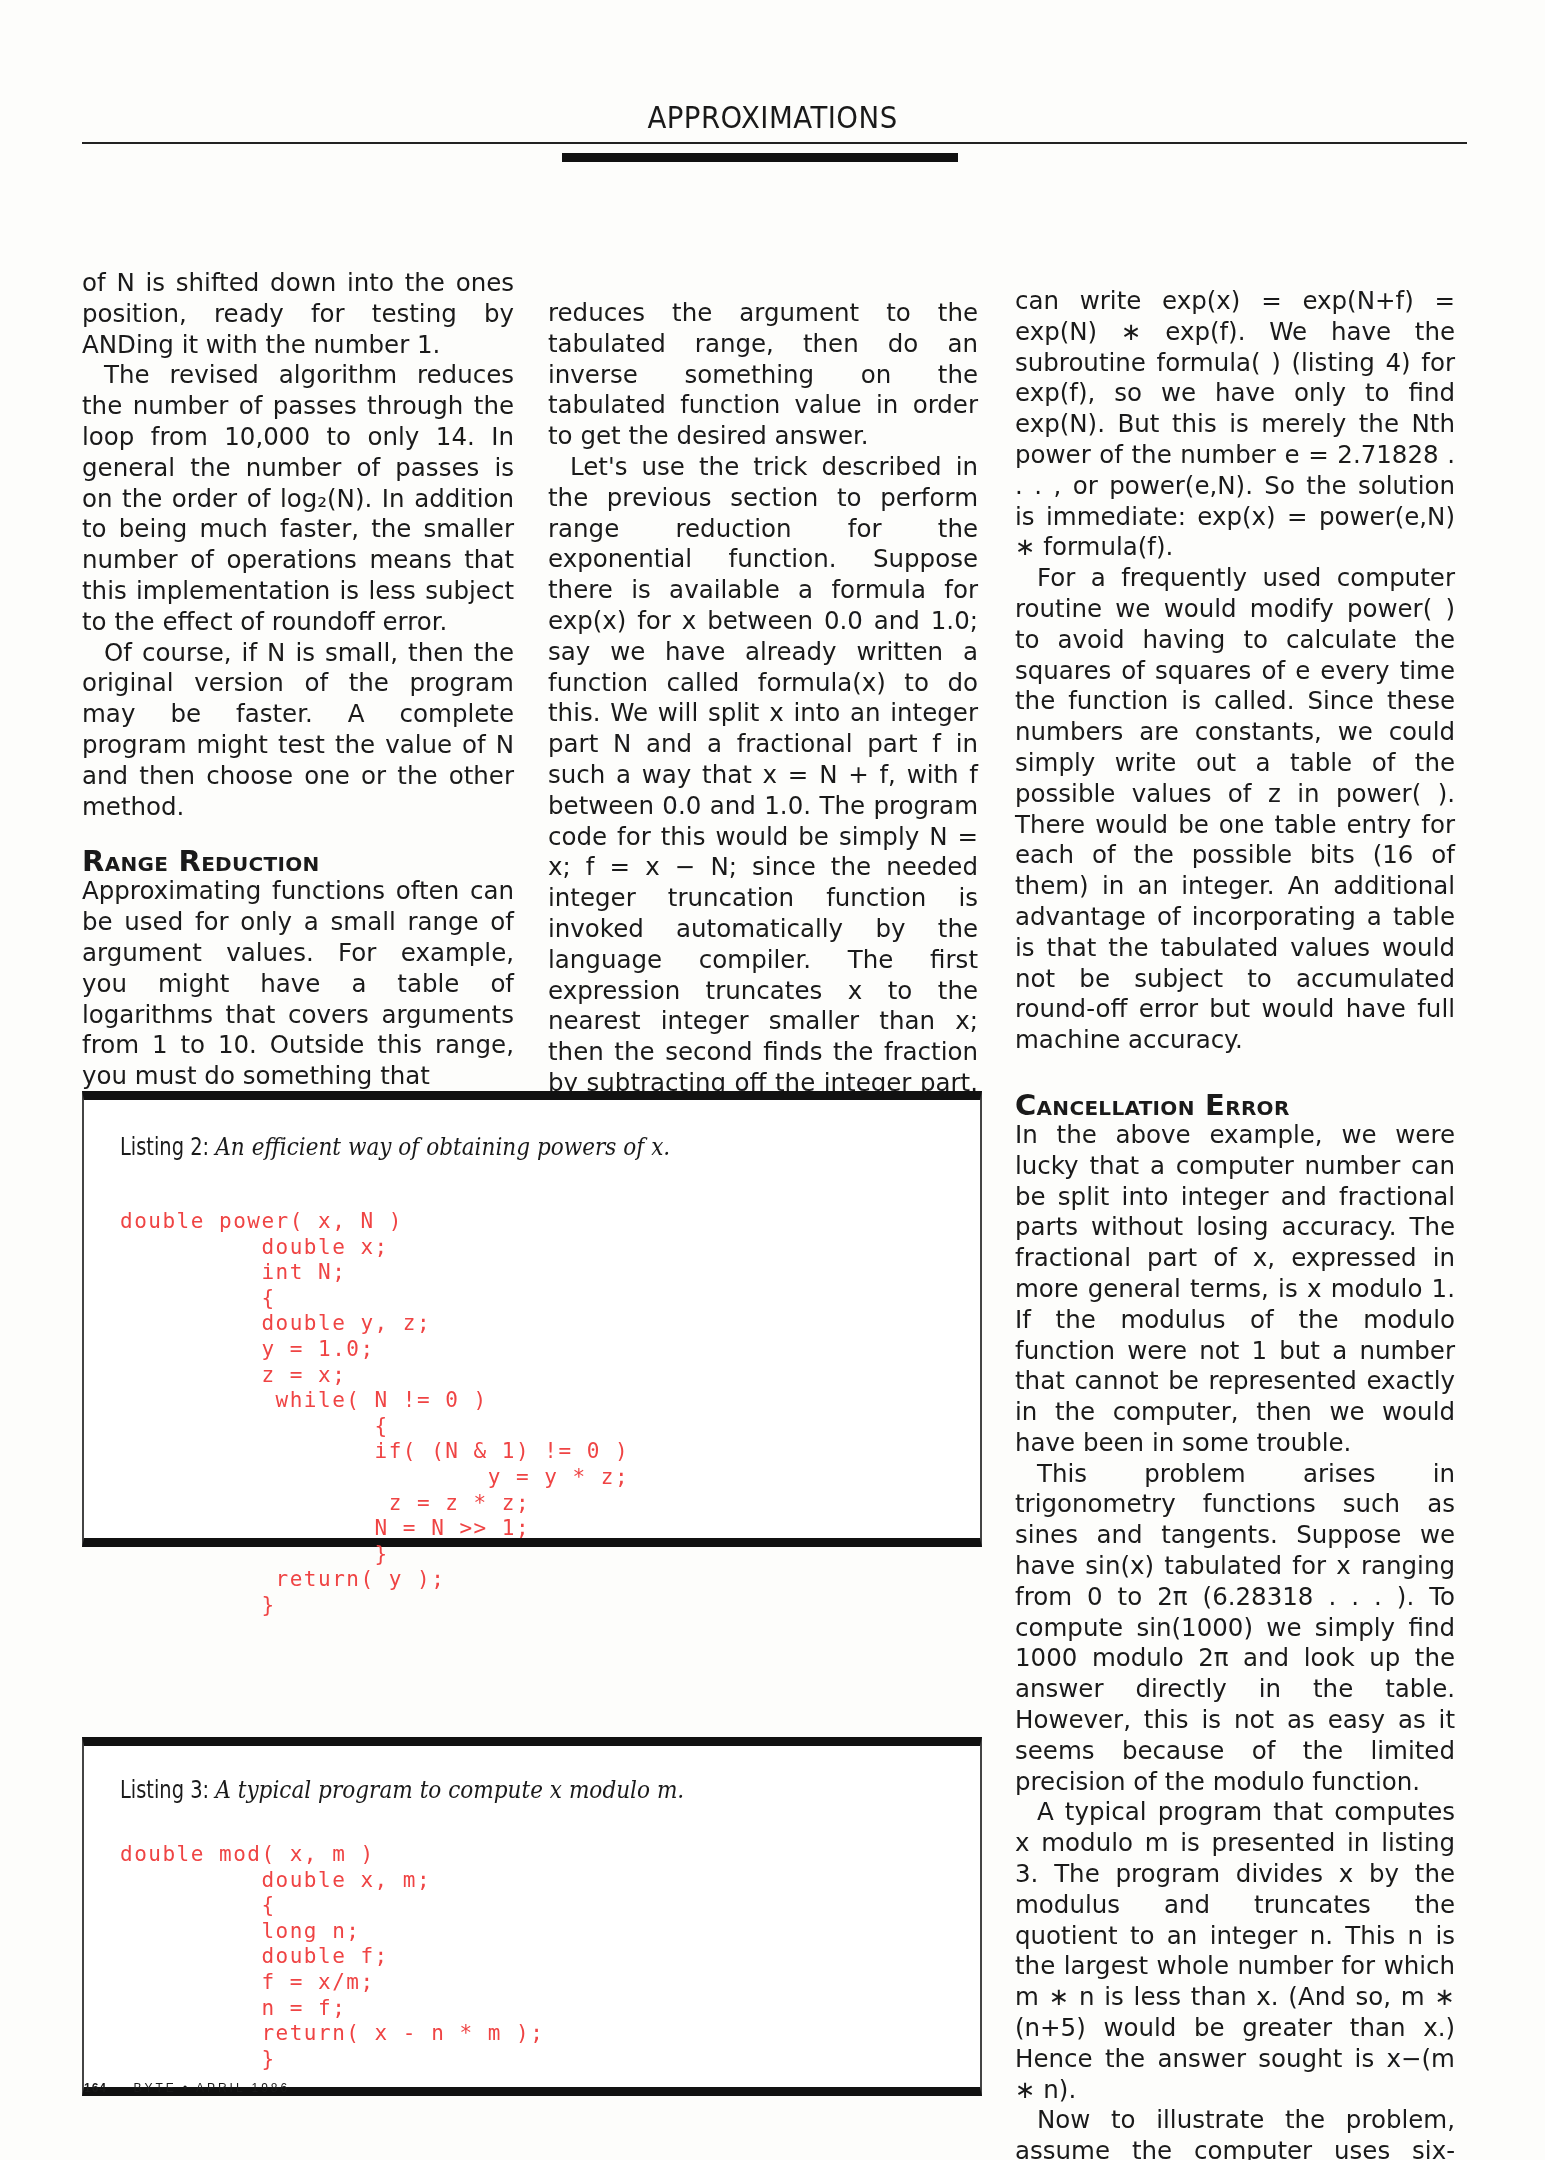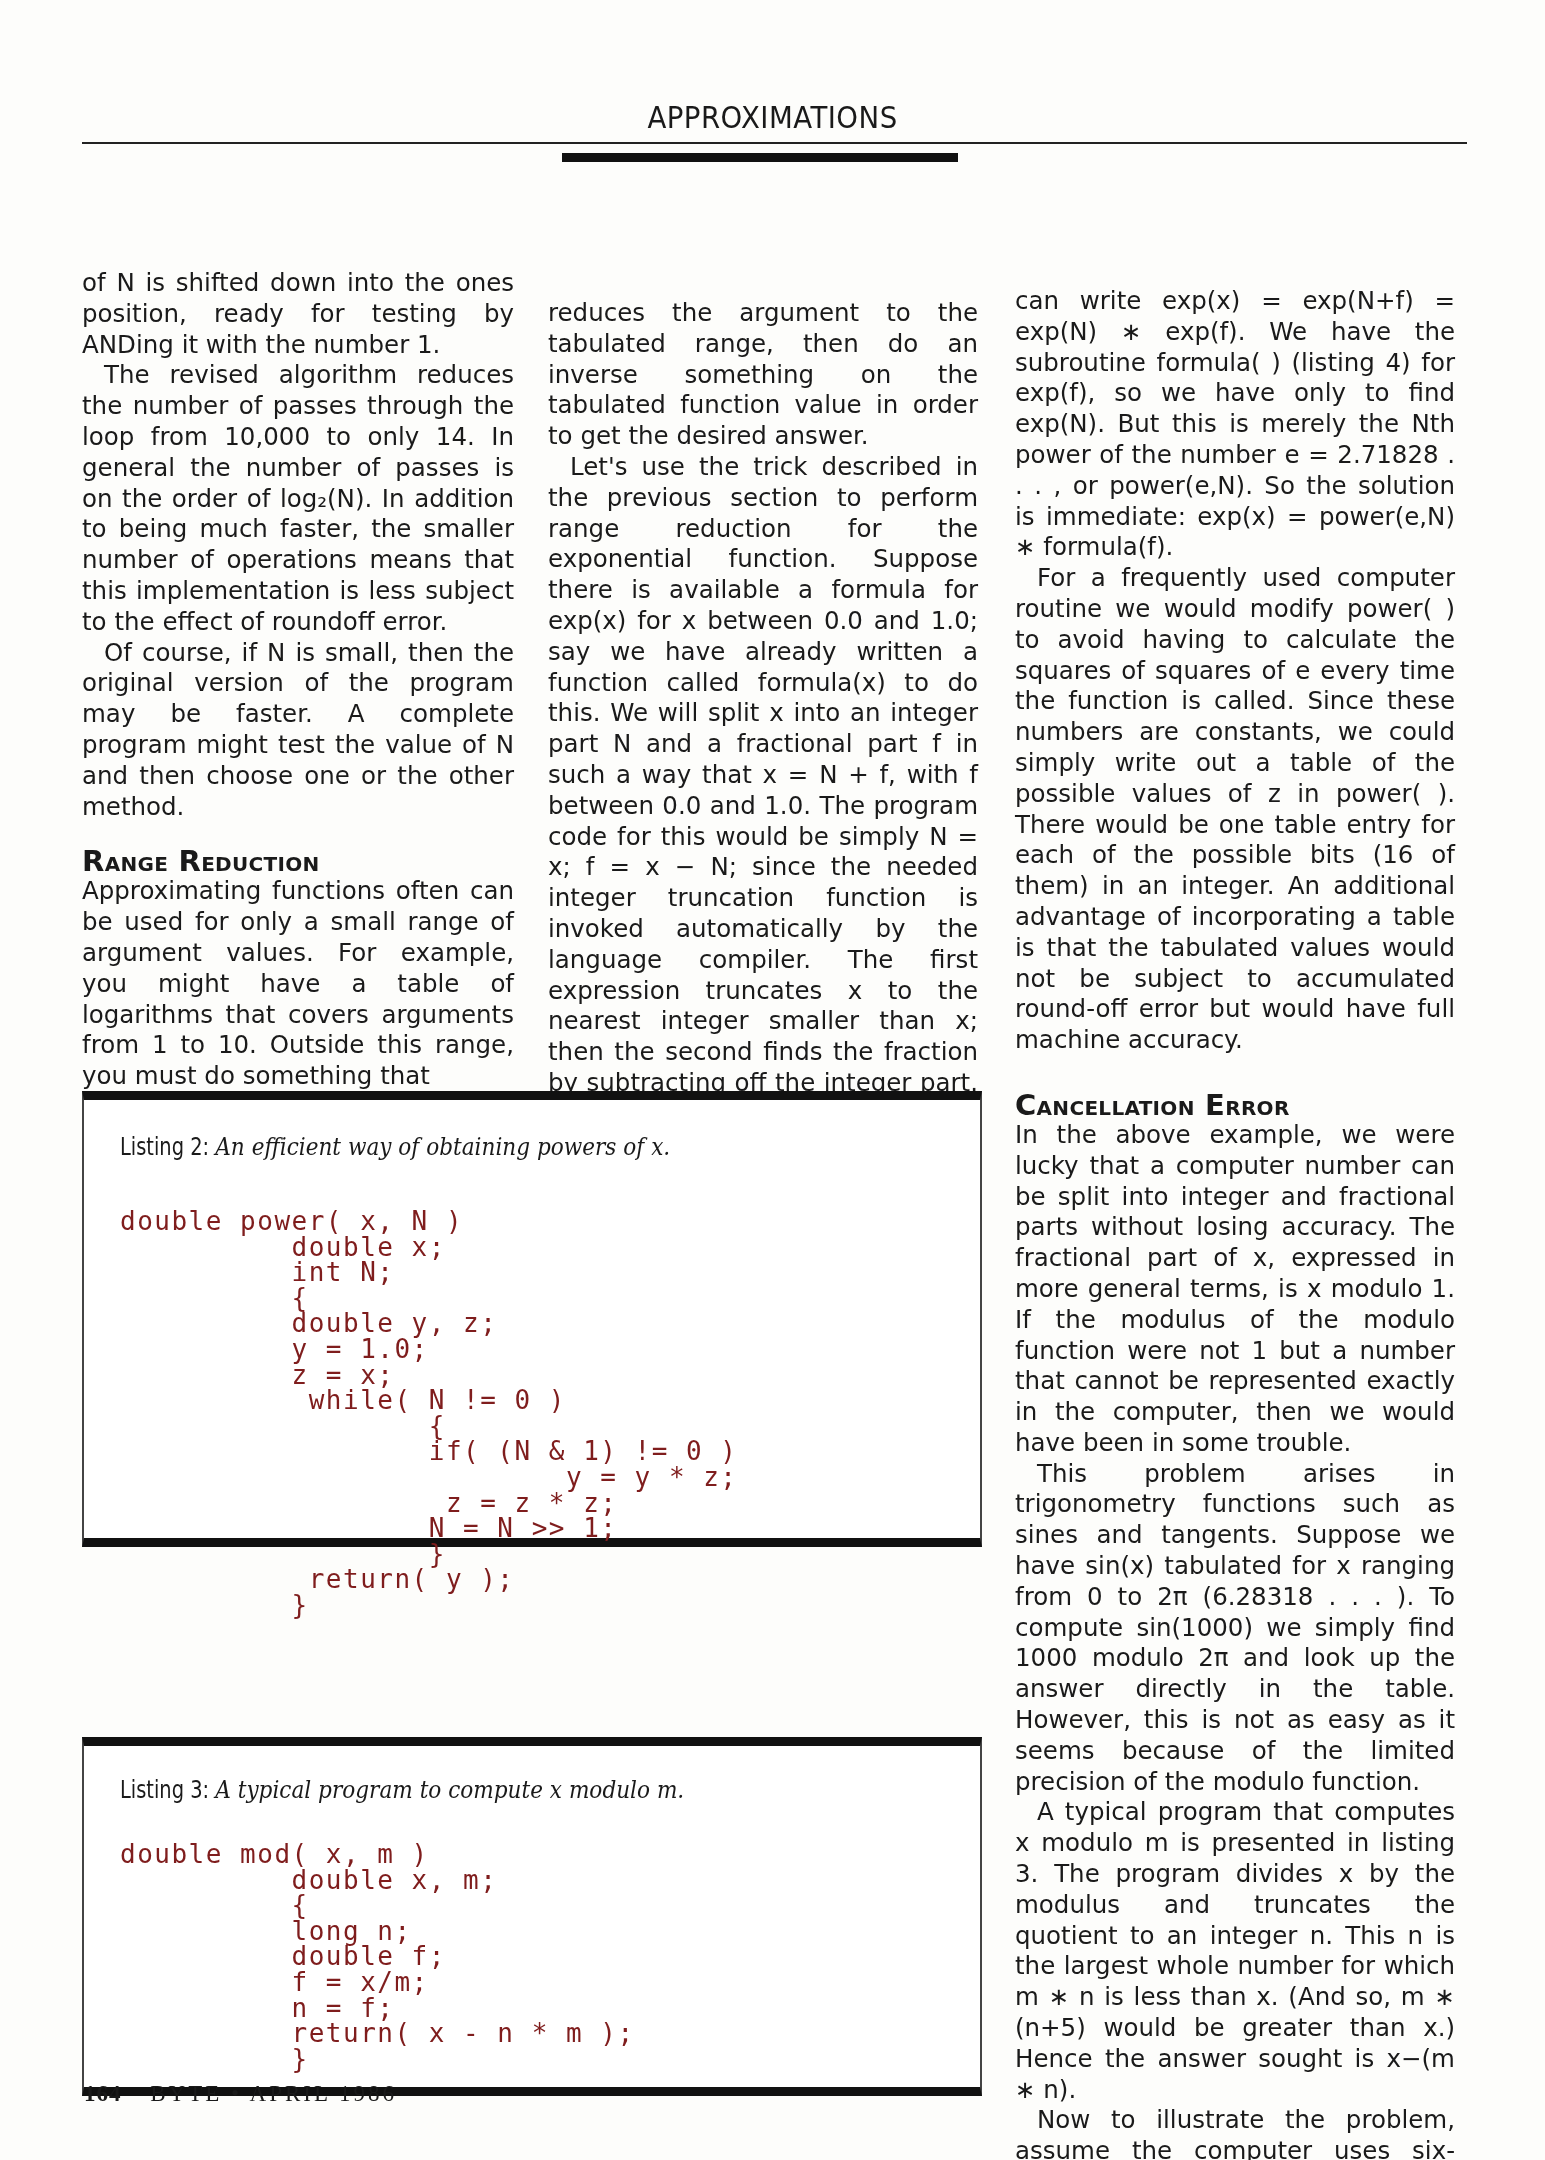--- a/index.html
+++ b/index.html
@@ -49,28 +49,28 @@
     position: absolute; left: 36px; font-size: 24px;
     font-family: "DejaVu Sans Condensed", "DejaVu Sans", sans-serif;
     transform: scaleX(0.9); transform-origin: left center;
   }
   .listing-caption .cap-label { font-style: normal; }
   .listing-caption .cap-text { font-style: italic; font-family: "DejaVu Serif", serif; }
   .listing-2 .listing-caption { top: 33px; }
   .listing-3 .listing-caption { top: 30px; }
   .code {
     position: absolute; left: 36px; margin: 0;
-    font-family: "DejaVu Sans Mono", monospace; font-size: 26px; line-height: 25.6px;
-    letter-spacing: 1.5px; white-space: pre; color: #7f1d1d;
+    font-family: "DejaVu Sans Mono", monospace; font-size: 21px; line-height: 25.6px;
+    letter-spacing: 1.5px; white-space: pre; color: #ef4444;
   }
   .listing-2 .code { top: 109px; }
   .listing-3 .code { top: 96px; }
   .footer {
-    position: absolute; left: 84px; top: 2081px; font-size: 23px;
-    font-family: Liberation Serif, serif; letter-spacing: 1px;
+    position: absolute; left: 84px; top: 2081px; font-size: 12px;
+    font-family: Liberation Sans, sans-serif; letter-spacing: 1px;
   }
   .footer .page-num { font-weight: bold; margin-right: 22px; }
   .footer .pub { letter-spacing: 3px; }
 </style>
 </head>
 <body>
 
 <div class="header-title">APPROXIMATIONS</div>
 <div class="header-rule"></div>
 <div class="header-bar"></div>

